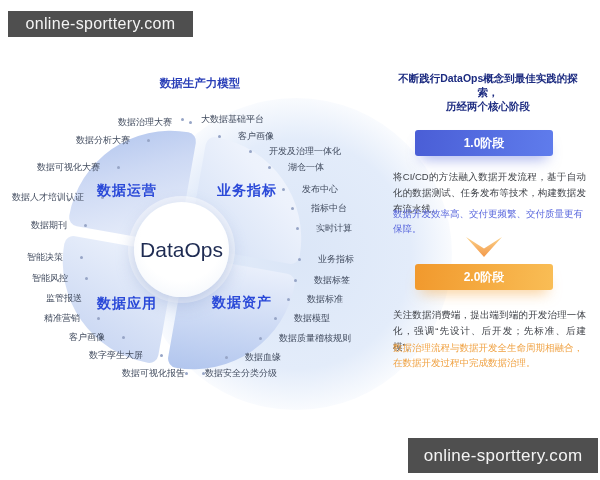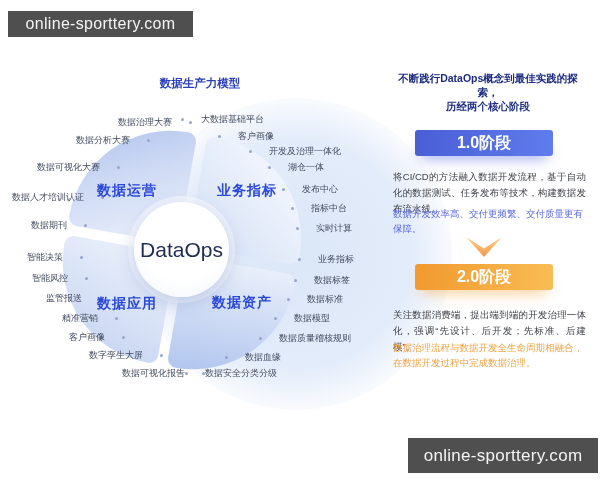--- a/index.html
+++ b/index.html
@@ -31,21 +31,21 @@
   .quad{position:absolute;z-index:6;font-size:14px;font-weight:bold;color:#2a49d8;letter-spacing:1px;white-space:nowrap;}
 
   .ring-item{position:absolute;display:flex;align-items:center;gap:17px;font-size:9px;
       color:#414b5e;white-space:nowrap;height:12px;z-index:4;}
   .dot{width:3px;height:3px;border-radius:50%;background:#97a5c6;flex:none;}
 
   
   .panel-heading{position:absolute;left:388px;top:71px;width:200px;text-align:center;
       font-size:10.5px;font-weight:bold;color:#1c2b80;line-height:1.35;}
   .banner{position:absolute;left:415px;width:138px;height:26px;border-radius:3px;color:#ffffff;
-      font-size:16px;font-weight:bold;display:flex;align-items:center;justify-content:center;}
+      font-size:12px;font-weight:bold;display:flex;align-items:center;justify-content:center;}
   .banner-1{top:130px;background:linear-gradient(95deg,#4a5ed6,#5f7cec);
       box-shadow:0 9px 14px -6px rgba(90,110,220,.55);}
   .banner-2{top:264px;background:linear-gradient(95deg,#f1992d,#f9bd55);
       box-shadow:0 9px 14px -6px rgba(246,162,54,.55);justify-content:center;}
   .para{position:absolute;left:393px;width:193px;font-size:9.5px;line-height:1.7;
       color:#3c3f45;text-align:justify;}
   .para-1{top:169px;}
   .para-2{top:307px;}
   .hl{position:absolute;left:393px;width:193px;font-size:9.5px;line-height:1.6;}
   .hl-1{top:206px;color:#5a68dd;}
@@ -147,21 +147,21 @@
       <span class="dot"></span>
     </div>
   <div class="ring-item" style="left:89px;top:349px">
       <span>数字孪生大屏</span>
       <span class="dot"></span>
     </div>
   <div class="ring-item" style="left:69px;top:331px">
       <span>客户画像</span>
       <span class="dot"></span>
     </div>
-  <div class="ring-item" style="left:62px;top:312px">
+  <div class="ring-item" style="left:44px;top:312px">
       <span>精准营销</span>
       <span class="dot"></span>
     </div>
   <div class="ring-item" style="left:46px;top:292px">
       <span>监管报送</span>
       <span class="dot"></span>
     </div>
   <div class="ring-item" style="left:32px;top:272px">
       <span>智能风控</span>
       <span class="dot"></span>

